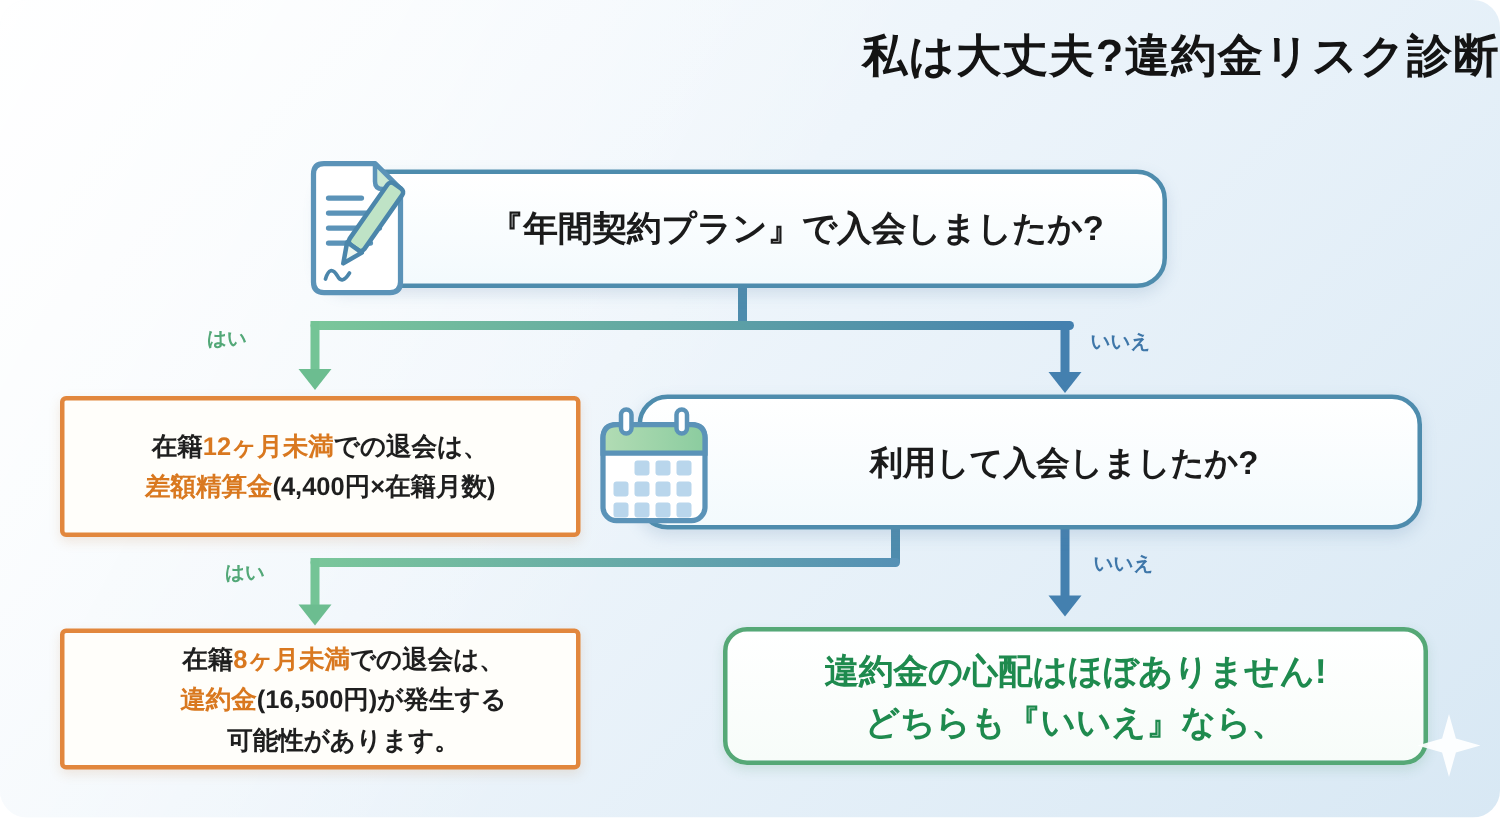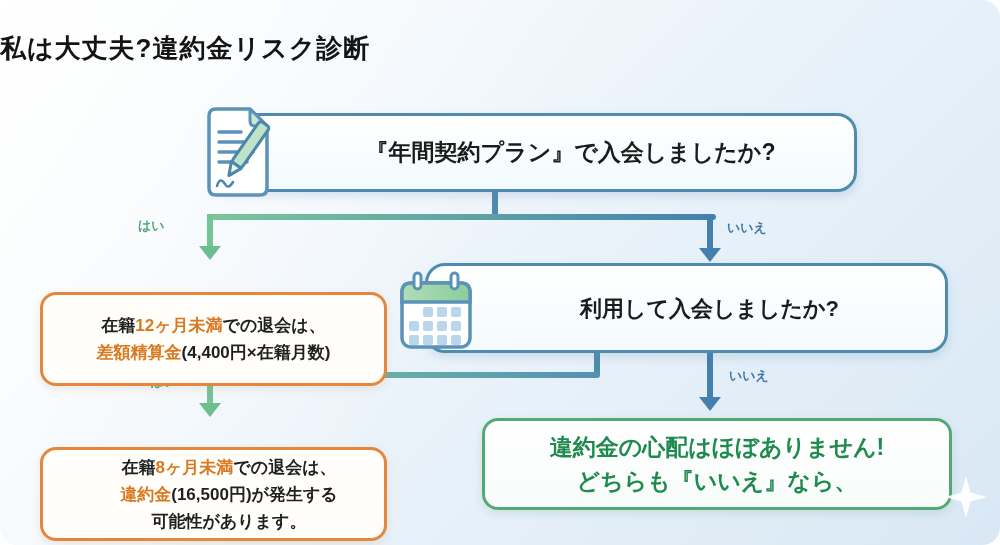--- a/index.html
+++ b/index.html
@@ -5,33 +5,33 @@
   html,body { margin:0; padding:0; background:#ffffff; font-family:"Liberation Sans","DejaVu Sans",sans-serif; }
   .canvas {
     position:relative; width:1000px; height:545px; border-radius:18px; overflow:hidden;
     background:linear-gradient(135deg,#fbfdfe 0%,#eef5fb 42%,#d8e8f4 100%);
   }
   .canvas::before {
     content:""; position:absolute; inset:0; pointer-events:none;
     background:linear-gradient(118deg, rgba(255,255,255,.9) 0%, rgba(255,255,255,0) 48%);
   }
   .title {
-    position:absolute; top:31px; left:0; width:100%; margin:0; text-align:left;
-    font-size:26px; font-weight:800; color:#141414; letter-spacing:1px; z-index:5;
+    position:absolute; top:17px; left:0; width:100%; margin:0; text-align:right;
+    font-size:30px; font-weight:800; color:#141414; letter-spacing:1px; z-index:5;
   }
   
   .q-box {
     position:absolute; box-sizing:border-box;
     background:linear-gradient(180deg,#ffffff 0%,#f3fafd 100%);
     border:3px solid #4e8cad; border-radius:20px;
     box-shadow:0 4px 10px rgba(90,130,170,.20);
     display:flex; flex-direction:column; align-items:center; justify-content:center;
     text-align:center; font-weight:800; color:#1b1b1b; z-index:4;
   }
-  #q1 { left:212px; top:113px; width:645px; height:79px; font-size:23px; padding-left:72px; }
+  #q1 { left:212px; top:113px; width:566px; height:79px; font-size:23px; padding-left:72px; }
   #q2 { left:425px; top:263px; width:523px; height:90px; font-size:22px; line-height:31px; padding-left:46px; }
   .doc-icon { position:absolute; left:-14px; top:-12px; width:82px; height:100px; z-index:6; }
   .cal-icon { position:absolute; left:-30px; top:3px; width:76px; height:84px; z-index:6; }
   
   .connector { position:absolute; z-index:1; }
   .stem1  { left:492px; top:190px; width:6px; height:26px; background:#4e8cad; }
   .bar1   { left:207px; top:214px; width:509px; height:6px; border-radius:3px; background:linear-gradient(90deg,#7bc79a 0%,#4480af 100%); }
   .stub1l { left:207px; top:214px; width:6px; height:33px; background:#74c496; }
   .stub1r { left:707px; top:214px; width:6px; height:35px; background:#4480af; }
   .drop2  { left:594px; top:350px; width:6px; height:25px; background:#4e8cad; }
@@ -49,24 +49,24 @@
   .lbl { position:absolute; font-weight:800; font-size:13px; z-index:2; }
   .lbl-yes { color:#53a878; }
   .lbl-no  { color:#3f77a9; }
   .yes1 { left:138px; top:217px; }
   .no1  { left:727px; top:219px; }
   .yes2 { left:150px; top:373px; }
   .no2  { left:729px; top:367px; }
   
   .risk-box {
     position:absolute; left:40px; width:347px; height:94px; box-sizing:border-box;
-    background:#fffefa; border:3px solid #e2873d; border-radius:16px;
+    background:#fffefa; border:3px solid #e2873d; border-radius:4px;
     box-shadow:0 3px 8px rgba(190,125,60,.16);
     display:flex; flex-direction:column; justify-content:center;
-    text-align:center; font-weight:800; color:#1f1f1f; font-size:17px; line-height:27px; z-index:4;margin-top:28px;
+    text-align:center; font-weight:800; color:#1f1f1f; font-size:17px; line-height:27px; z-index:4;
   }
   #risk1 { top:264px; }
   #risk2 { top:419px;padding-left:31px; }
   .risk-box p { margin:0; }
   .hl { color:#d9781f; }
   
   #result {
     position:absolute; left:482px; top:418px; width:470px; height:92px; box-sizing:border-box;
     background:linear-gradient(180deg,#ffffff 0%,#f7fcf9 100%);
     border:3px solid #55a876; border-radius:16px;

